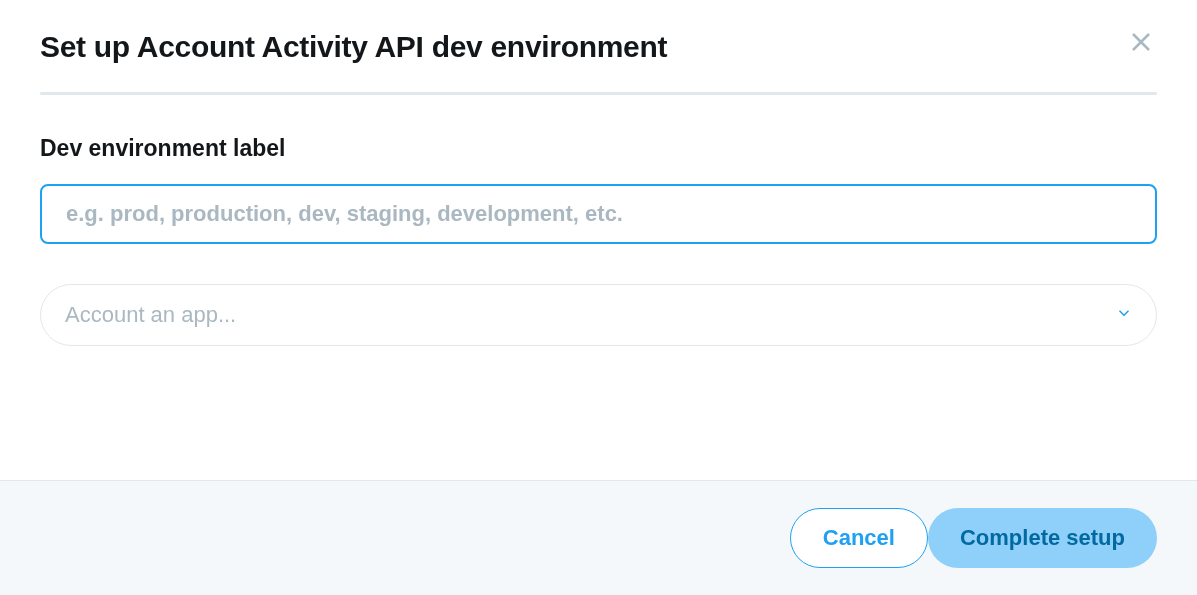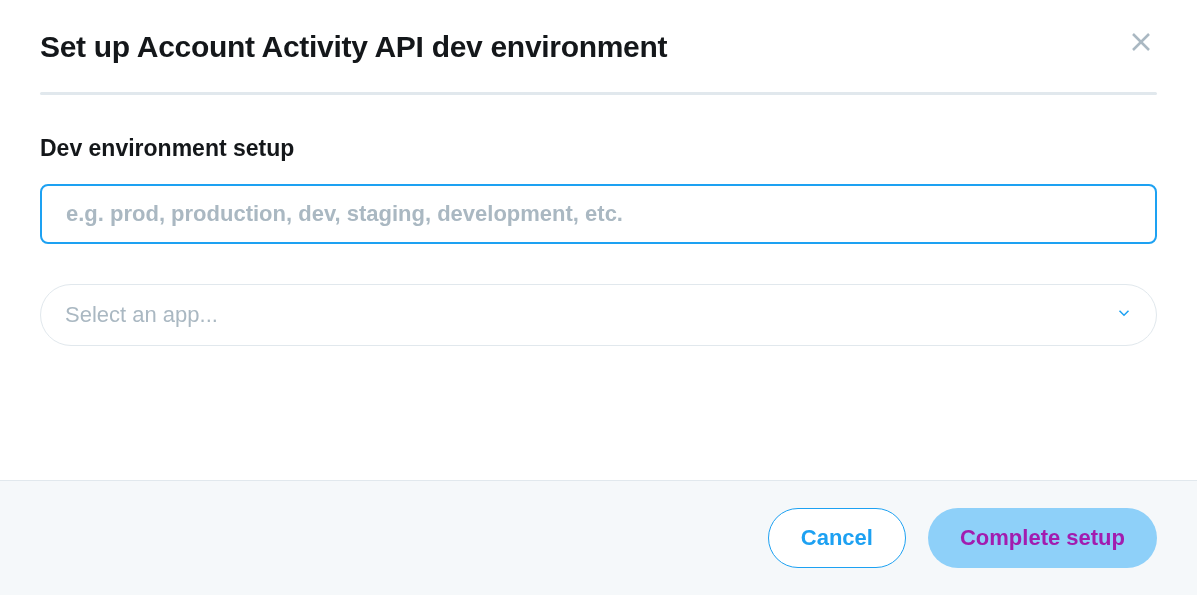--- a/index.html
+++ b/index.html
@@ -107,69 +107,68 @@
       bottom: 0;
       left: 0;
       right: 0;
       height: 115px;
       background: #f5f8fa;
       border-top: 1px solid #e1e8ed;
       display: flex;
       justify-content: flex-end;
       align-items: center;
       padding: 0 40px;
-      gap: 22px;
     }
     .btn {
       height: 60px;
       padding: 0 32px;
       border-radius: 32px;
       font-size: 22px;
       font-weight: 600;
       cursor: pointer;
       border: none;
       display: inline-flex;
       align-items: center;
       justify-content: center;
     }
     .btn-cancel {
       background: #ffffff;
       color: #1da1f2;
       border: 1px solid #1da1f2;
     }
     .btn-primary {
       background: #8ed0f9;
-      color: #a21caf;
+      color: #0369a1;
     }
   </style>
 </head>
 <body>
 
 <div class="dialog">
   <div class="header-row">
     <h1 class="dialog-title">Set up Account Activity API dev environment</h1>
     <div class="close-icon">
       <svg viewBox="0 0 24 24" fill="none">
         <line x1="4" y1="4" x2="20" y2="20"></line>
         <line x1="20" y1="4" x2="4" y2="20"></line>
       </svg>
     </div>
   </div>
 
   <div class="divider"></div>
 
   <div class="form-section">
-    <div class="field-label">Dev environment setup</div>
+    <div class="field-label">Dev environment label</div>
     <input type="text" class="text-input" autofocus="" placeholder="e.g. prod, production, dev, staging, development, etc." style="">
   </div>
 
   <div class="form-section">
     <div class="select-wrapper">
       <div class="select-input">
-        <span>Select an app...</span>
+        <span>Account an app...</span>
       </div>
       <div class="chevron">
         <svg viewBox="0 0 24 24">
           <polyline points="6 9 12 15 18 9"></polyline>
         </svg>
       </div>
     </div>
   </div>
 </div>
 

